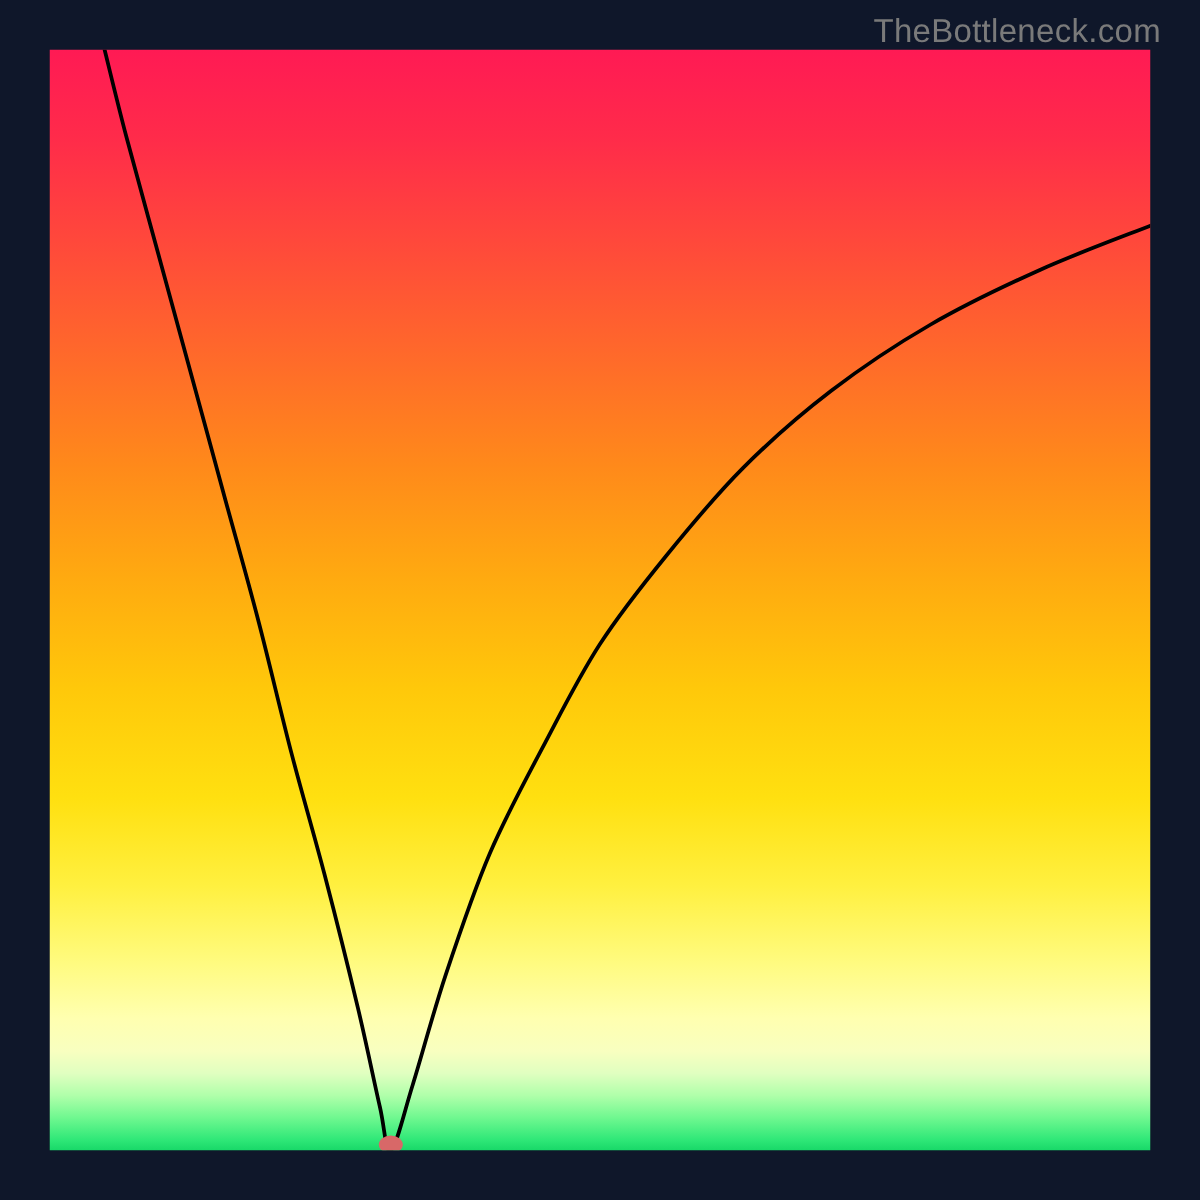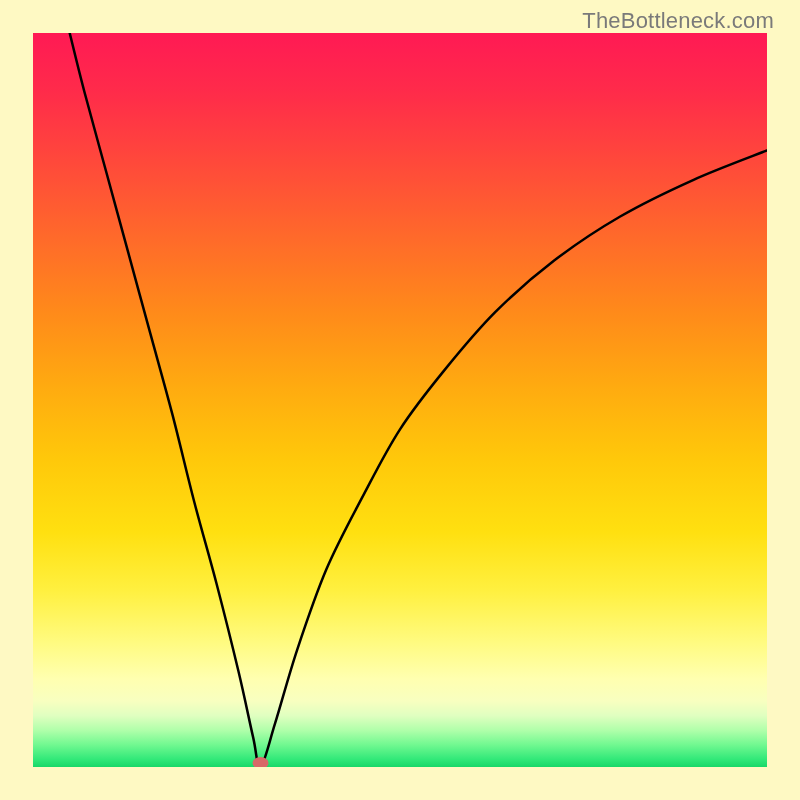--- a/index.html
+++ b/index.html
@@ -7,21 +7,21 @@
     padding: 0;
     width: 800px;
     height: 800px;
     background: #000000;
     overflow: hidden;
   }
   .frame {
     position: relative;
     width: 800px;
     height: 800px;
-    background: #fef9c3;
+    background: #0f172a;
   }
   .plot-area {
     position: absolute;
     left: 33px;
     top: 33px;
     width: 734px;
     height: 734px;
     overflow: hidden;
   }
   .gradient-bg {

